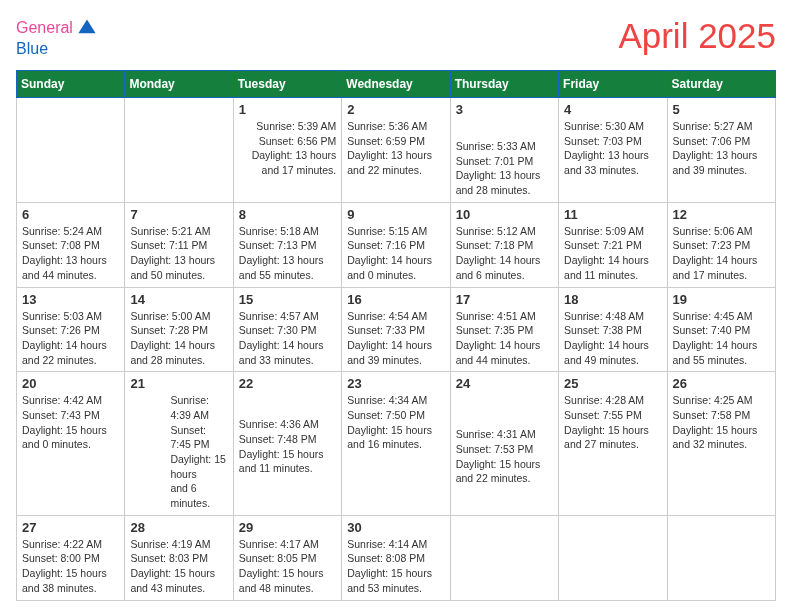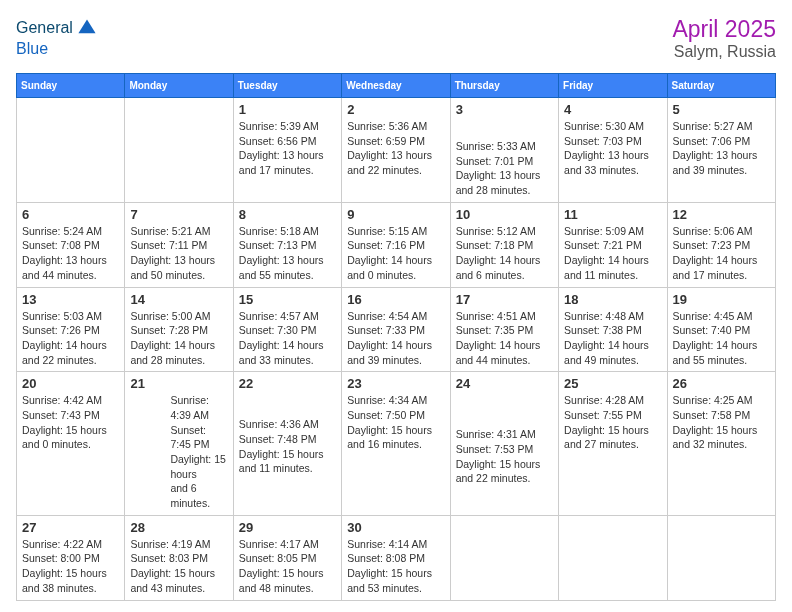--- a/index.html
+++ b/index.html
@@ -13,50 +13,50 @@
     .header {
       display: flex;
       justify-content: space-between;
       align-items: flex-start;
       margin-bottom: 12px;
     }
     .logo {
       display: flex;
       align-items: center;
     }
-    .logo-general { color: #0c4a6e; }
+    .logo-general { color: #ec4899; }
     .logo-blue { color: #1565C0; }
     .logo-icon {
       width: 24px;
       height: 24px;
       margin-left: 2px;
     }
     .title-block {
       text-align: right;
     }
     .month-title {
-      font-size: 23px;
-      color: #a21caf;
+      font-size: 35px;
+      color: #ef4444;
       font-weight: normal;
     }
     .location {
       font-size: 16px;
       color: #555;
     }
     table {
       width: 100%;
       border-collapse: collapse;
       font-size: 11px;
     }
     thead tr th {
-      background-color: #3b82f6;
+      background-color: #15803d;
       color: #fff;
       padding: 6px 4px;
       text-align: left;
-      font-size: 10px;
+      font-size: 12px;
       font-weight: bold;
       border: 1px solid #1565C0;
     }
     tbody tr td {
       border: 1px solid #ccc;
       vertical-align: top;
       padding: 4px 5px;
       height: 80px;
       width: calc(100% / 7);
       color: #333;
@@ -86,21 +86,20 @@
         <span class="logo-general">General</span>
         <svg class="logo-icon" viewBox="0 0 28 28">
           <polygon points="14,4 24,20 4,20" fill="#1565C0"></polygon>
         </svg>
       </div>
       <div class="logo-blue">Blue</div>
     </div>
   </div>
   <div class="title-block">
     <div class="month-title">April 2025</div>
-    <div class="location">Salym, Russia</div>
   </div>
 </div>
 
 <table>
   <thead>
     <tr>
     <th>Sunday</th>
         <th>Monday</th>
         <th>Tuesday</th>
         <th>Wednesday</th>
@@ -108,21 +107,21 @@
         <th>Friday</th>
         <th>Saturday</th>
       </tr>
   </thead>
   <tbody id="calendar-body">
   <tr>
         <td class="empty"></td>
         <td class="empty"></td>
         <td>
           <span class="day-number">1</span>
-          <div class="day-info" style="white-space: pre-line;">Sunrise: 5:39 AM
+          <div class="day-info" style="white-space: pre-line; text-align: right;">Sunrise: 5:39 AM
 Sunset: 6:56 PM
 Daylight: 13 hours
 and 17 minutes.</div>
         </td>
         <td>
           <span class="day-number">2</span>
           <div class="day-info" style="white-space: pre-line;">Sunrise: 5:36 AM
 Sunset: 6:59 PM
 Daylight: 13 hours
 and 22 minutes.</div>

